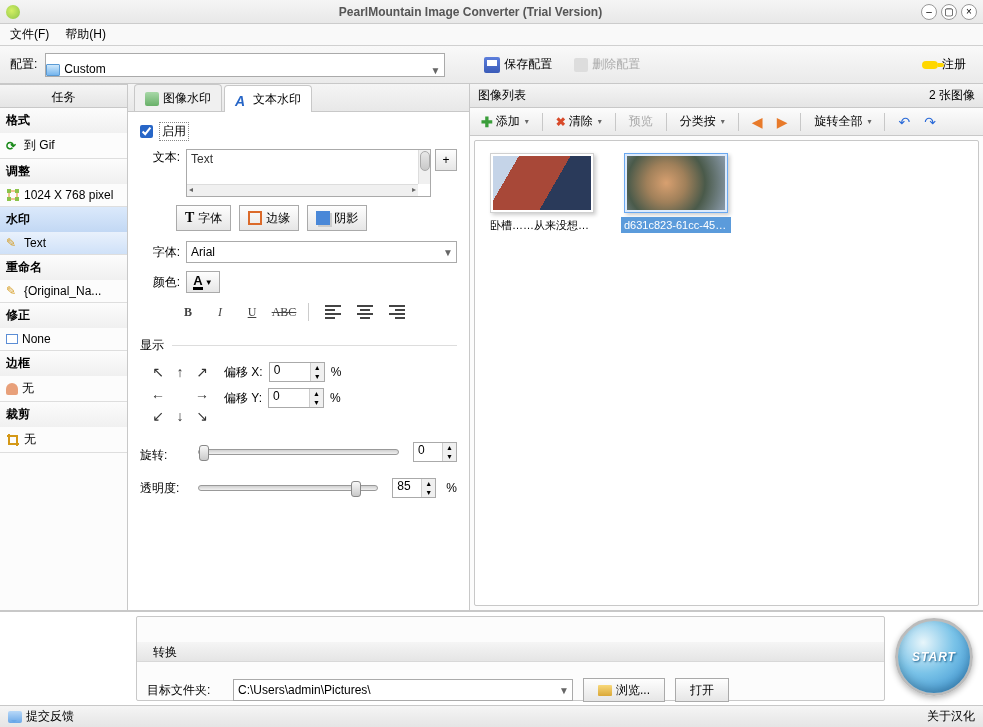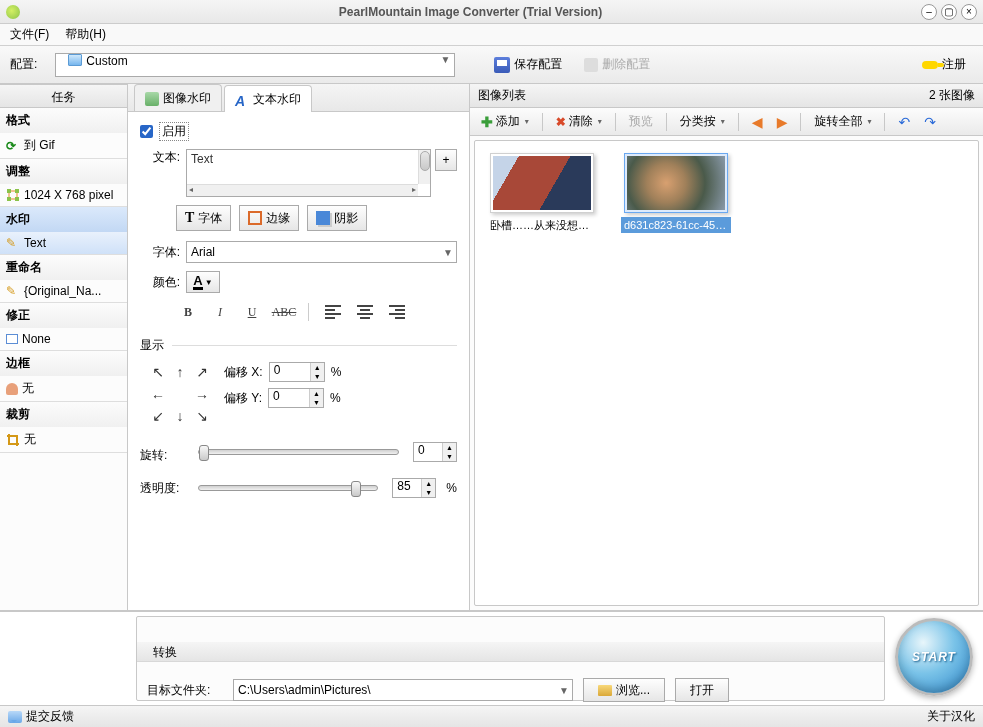--- a/index.html
+++ b/index.html
@@ -5,22 +5,22 @@
 * { box-sizing: border-box; margin: 0; padding: 0; font-family: "Microsoft YaHei", Arial, sans-serif; font-size: 12px; }
 body { background: #ffffff; width: 983px; height: 727px; overflow: hidden; display: flex; flex-direction: column; }
 .titlebar { height: 24px; background: linear-gradient(#f5f5f5,#e8e8e8); border-bottom: 1px solid #ccc; display: flex; align-items: center; position: relative; }
 .title-logo { width: 14px; height: 14px; border-radius: 50%; background: radial-gradient(circle at 40% 40%, #d4f064, #8bc34a); margin-left: 6px; }
 .title-text { flex: 1; text-align: center; color: #555; font-weight: bold; }
 .title-buttons { display: flex; gap: 4px; margin-right: 6px; }
 .title-btn { width: 16px; height: 16px; border: 1px solid #999; border-radius: 50%; background: #fff; display: flex; align-items: center; justify-content: center; font-size: 10px; line-height: 1; cursor: pointer; }
 .menubar { height: 22px; background: #f9f9f9; border-bottom: 1px solid #d0d0d0; display: flex; align-items: center; padding: 0 6px; gap: 8px; }
 .menu-item { padding: 2px 4px; cursor: pointer; }
 .toolbar1 { height: 38px; background: linear-gradient(#f9f9f9,#eaeaea); border-bottom: 1px solid #c8c8c8; display: flex; align-items: center; padding: 0 10px; gap: 8px; }
-.config-label { margin-right: 10px; }
-.config-combo { flex: 0 0 400px; height: 24px; border: 1px solid #aaa; background: #fff; display: flex; align-items: flex-start; padding: 0 12px; position: relative; }
+.config-label { margin-right: 0; }
+.config-combo { flex: 0 0 400px; height: 24px; border: 1px solid #aaa; background: #fff; display: flex; align-items: flex-end; padding: 0 0; position: relative; }
 .config-combo .folder-icon { width: 14px; height: 12px; background: linear-gradient(#cfe8fb,#76b6ee); border: 1px solid #5b9bd5; border-radius: 1px; margin-right: 4px; }
 .config-combo .drop { position: absolute; right: 4px; font-size: 10px; color: #666; }
 .toolbar1 .tb-btn { height: 24px; border: 1px solid transparent; padding: 0 6px; display: flex; align-items: center; gap: 4px; cursor: pointer; }
 .toolbar1 .disabled { color: #aaa; cursor: default; }
 .toolbar1 .spacer { flex: 1; }
 .save-icon { width: 16px; height: 16px; background: linear-gradient(#5d7fdc,#3a5bb8); border-radius: 2px; position: relative; }
 .save-icon::after { content:''; position:absolute; top:3px; left:3px; width:10px; height:6px; background:#fff; }
 .key-icon { width: 16px; height: 8px; background: gold; border-radius: 4px; position: relative; }
 .key-icon::after { content:''; position:absolute; right:-6px; top:2px; width:6px; height:4px; background: gold; border-radius: 0 2px 2px 0; }
 .del-icon { width:14px; height:14px; background:#ddd; border-radius:2px; position:relative; }

